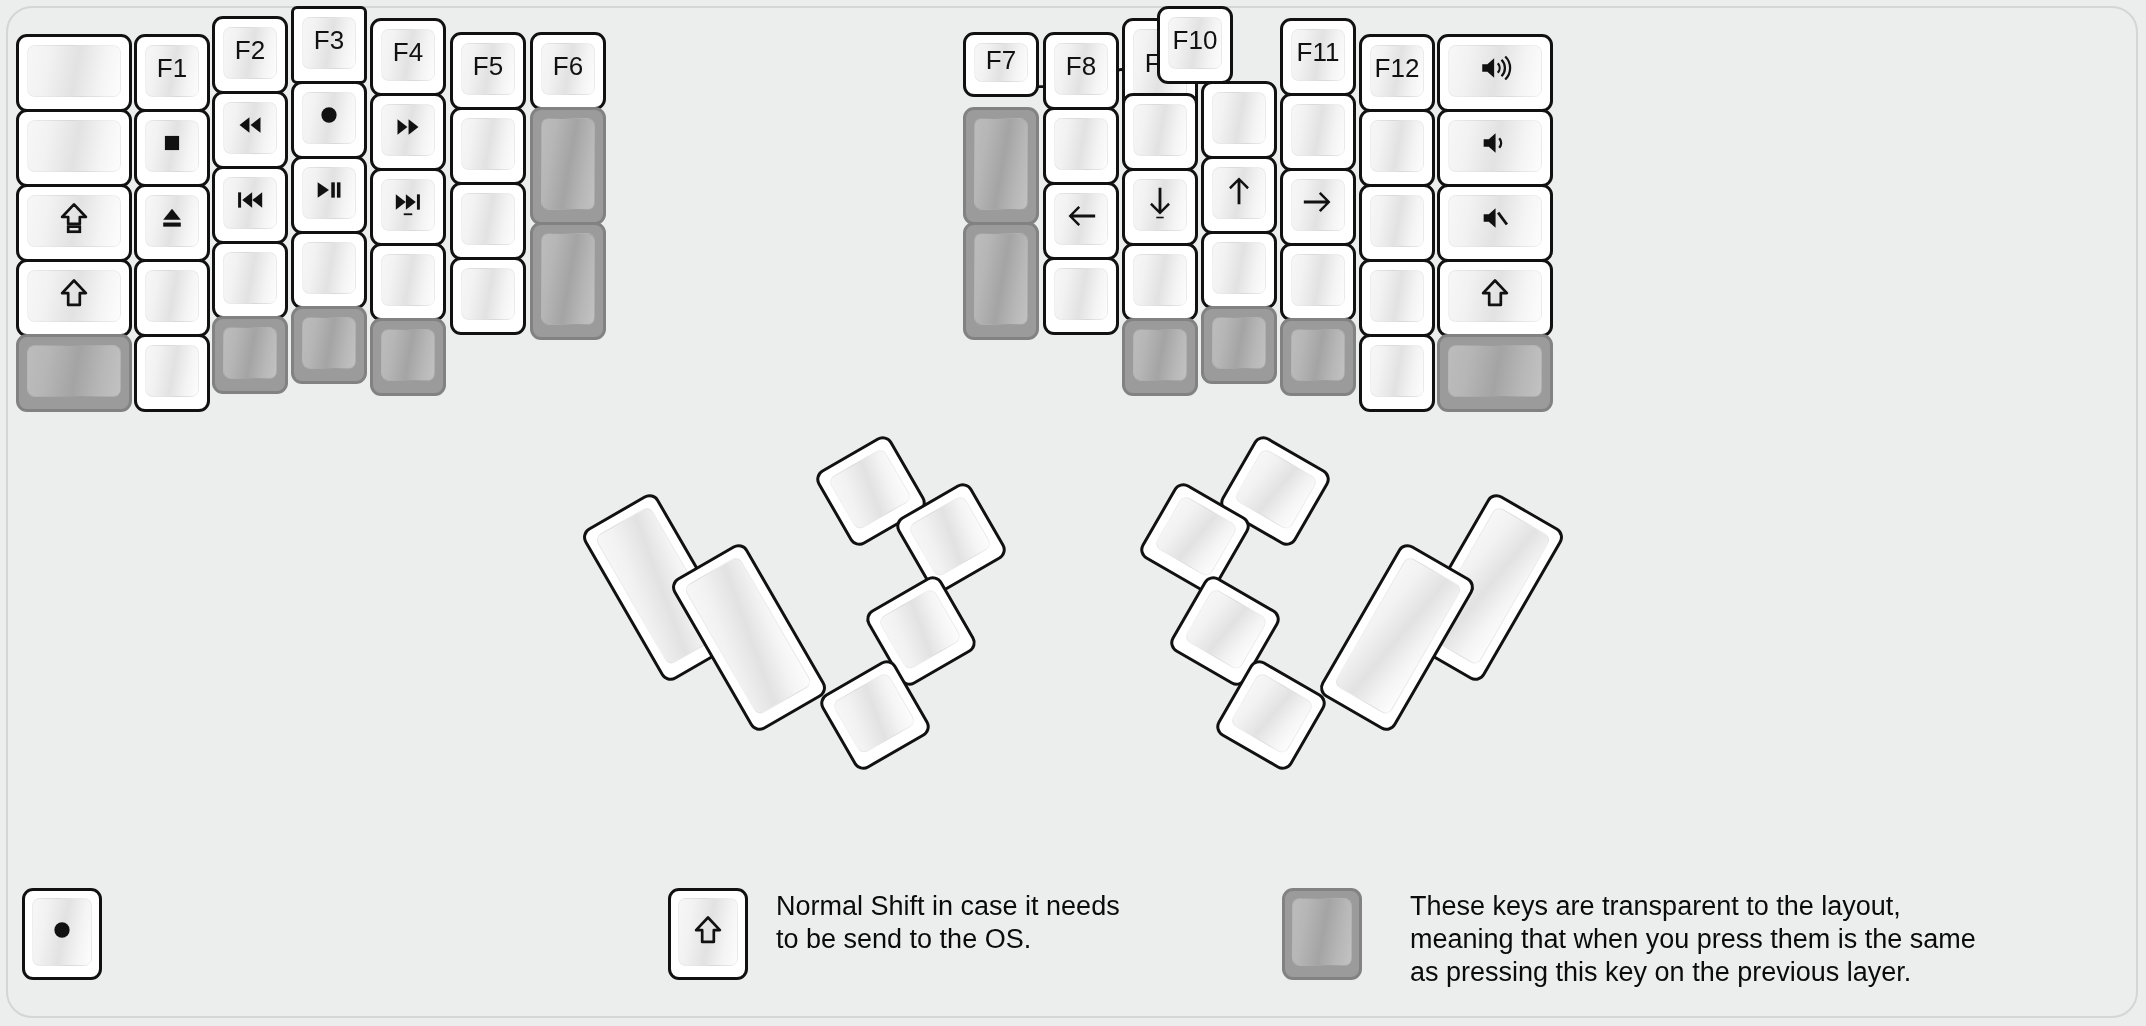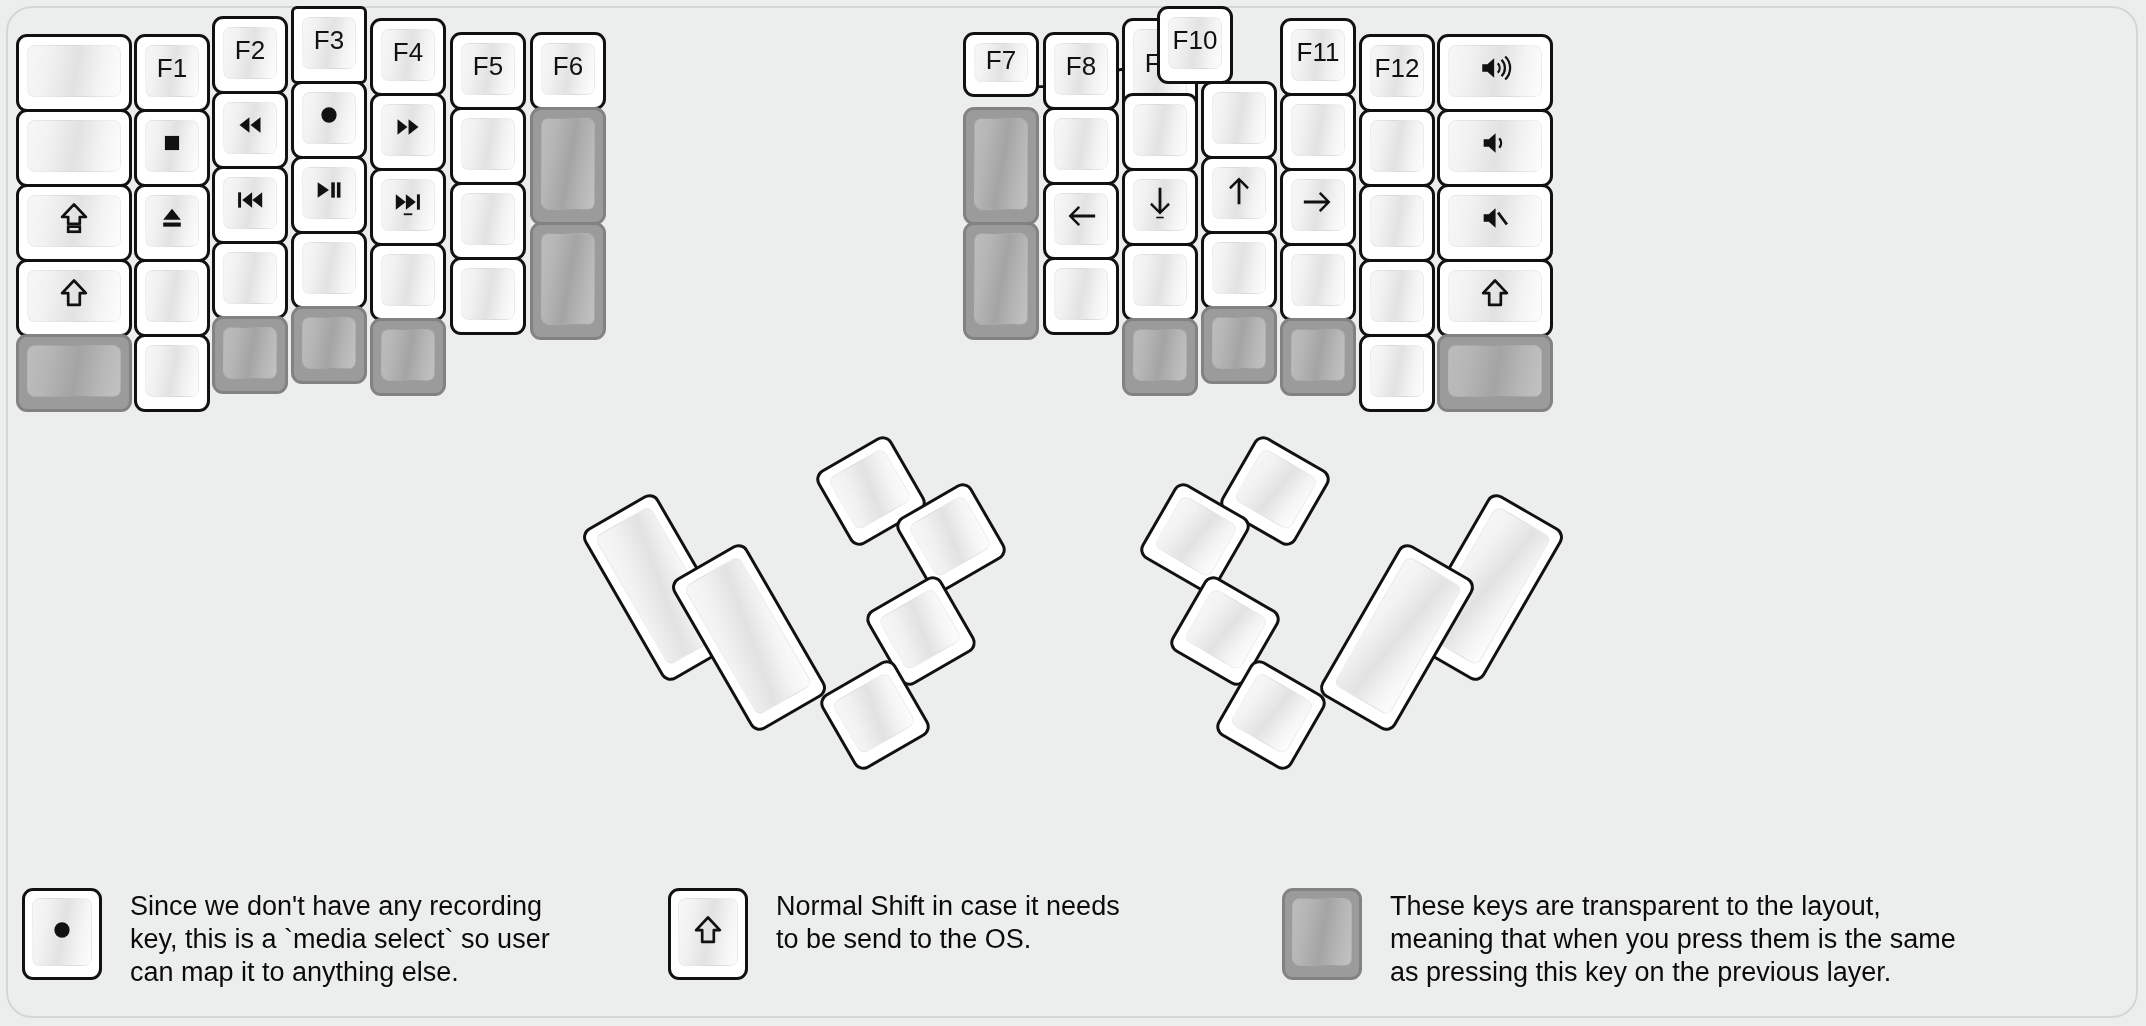--- a/index.html
+++ b/index.html
@@ -525,37 +525,34 @@
   <div id="legend">
       <div class="legend-item" style="left: 22px; top: 888px; width: 640px;">
         <div class="legend-key">
           <div class="cap"></div>
           <div class="lbl">
             <svg width="34" height="34" viewBox="0 0 24 24" fill="#111">
               <circle cx="12" cy="12" r="5.4"></circle>
             </svg>
           </div>
         </div>
-        <div class="legend-text">Since we don't have any recording
-key, this is a `media select` so user
-can map it to anything else.</div>
       </div>
       <div class="legend-item" style="left: 668px; top: 888px; width: 580px;">
         <div class="legend-key">
           <div class="cap"></div>
           <div class="lbl">
             <svg width="34" height="34" viewBox="0 0 24 24" fill="#111">
               <path d="M12 3.2 L20.4 12.1 H16.1 V20.4 H7.9 V12.1 H3.6 Z" fill="none" stroke="#111" stroke-width="1.9" stroke-linejoin="round"></path>
             </svg>
           </div>
         </div>
         <div class="legend-text">Normal Shift in case it needs
 to be send to the OS.</div>
       </div>
-      <div class="legend-item" style="left: 1282px; top: 888px; width: 840px;">
+      <div class="legend-item" style="left: 1282px; top: 888px; width: 840px; gap: 20px;">
         <div class="legend-key trns">
           <div class="cap"></div>
           <div class="lbl"></div>
         </div>
         <div class="legend-text">These keys are transparent to the layout,
 meaning that when you press them is the same
 as pressing this key on the previous layer.</div>
       </div>
     </div>
 </div>

